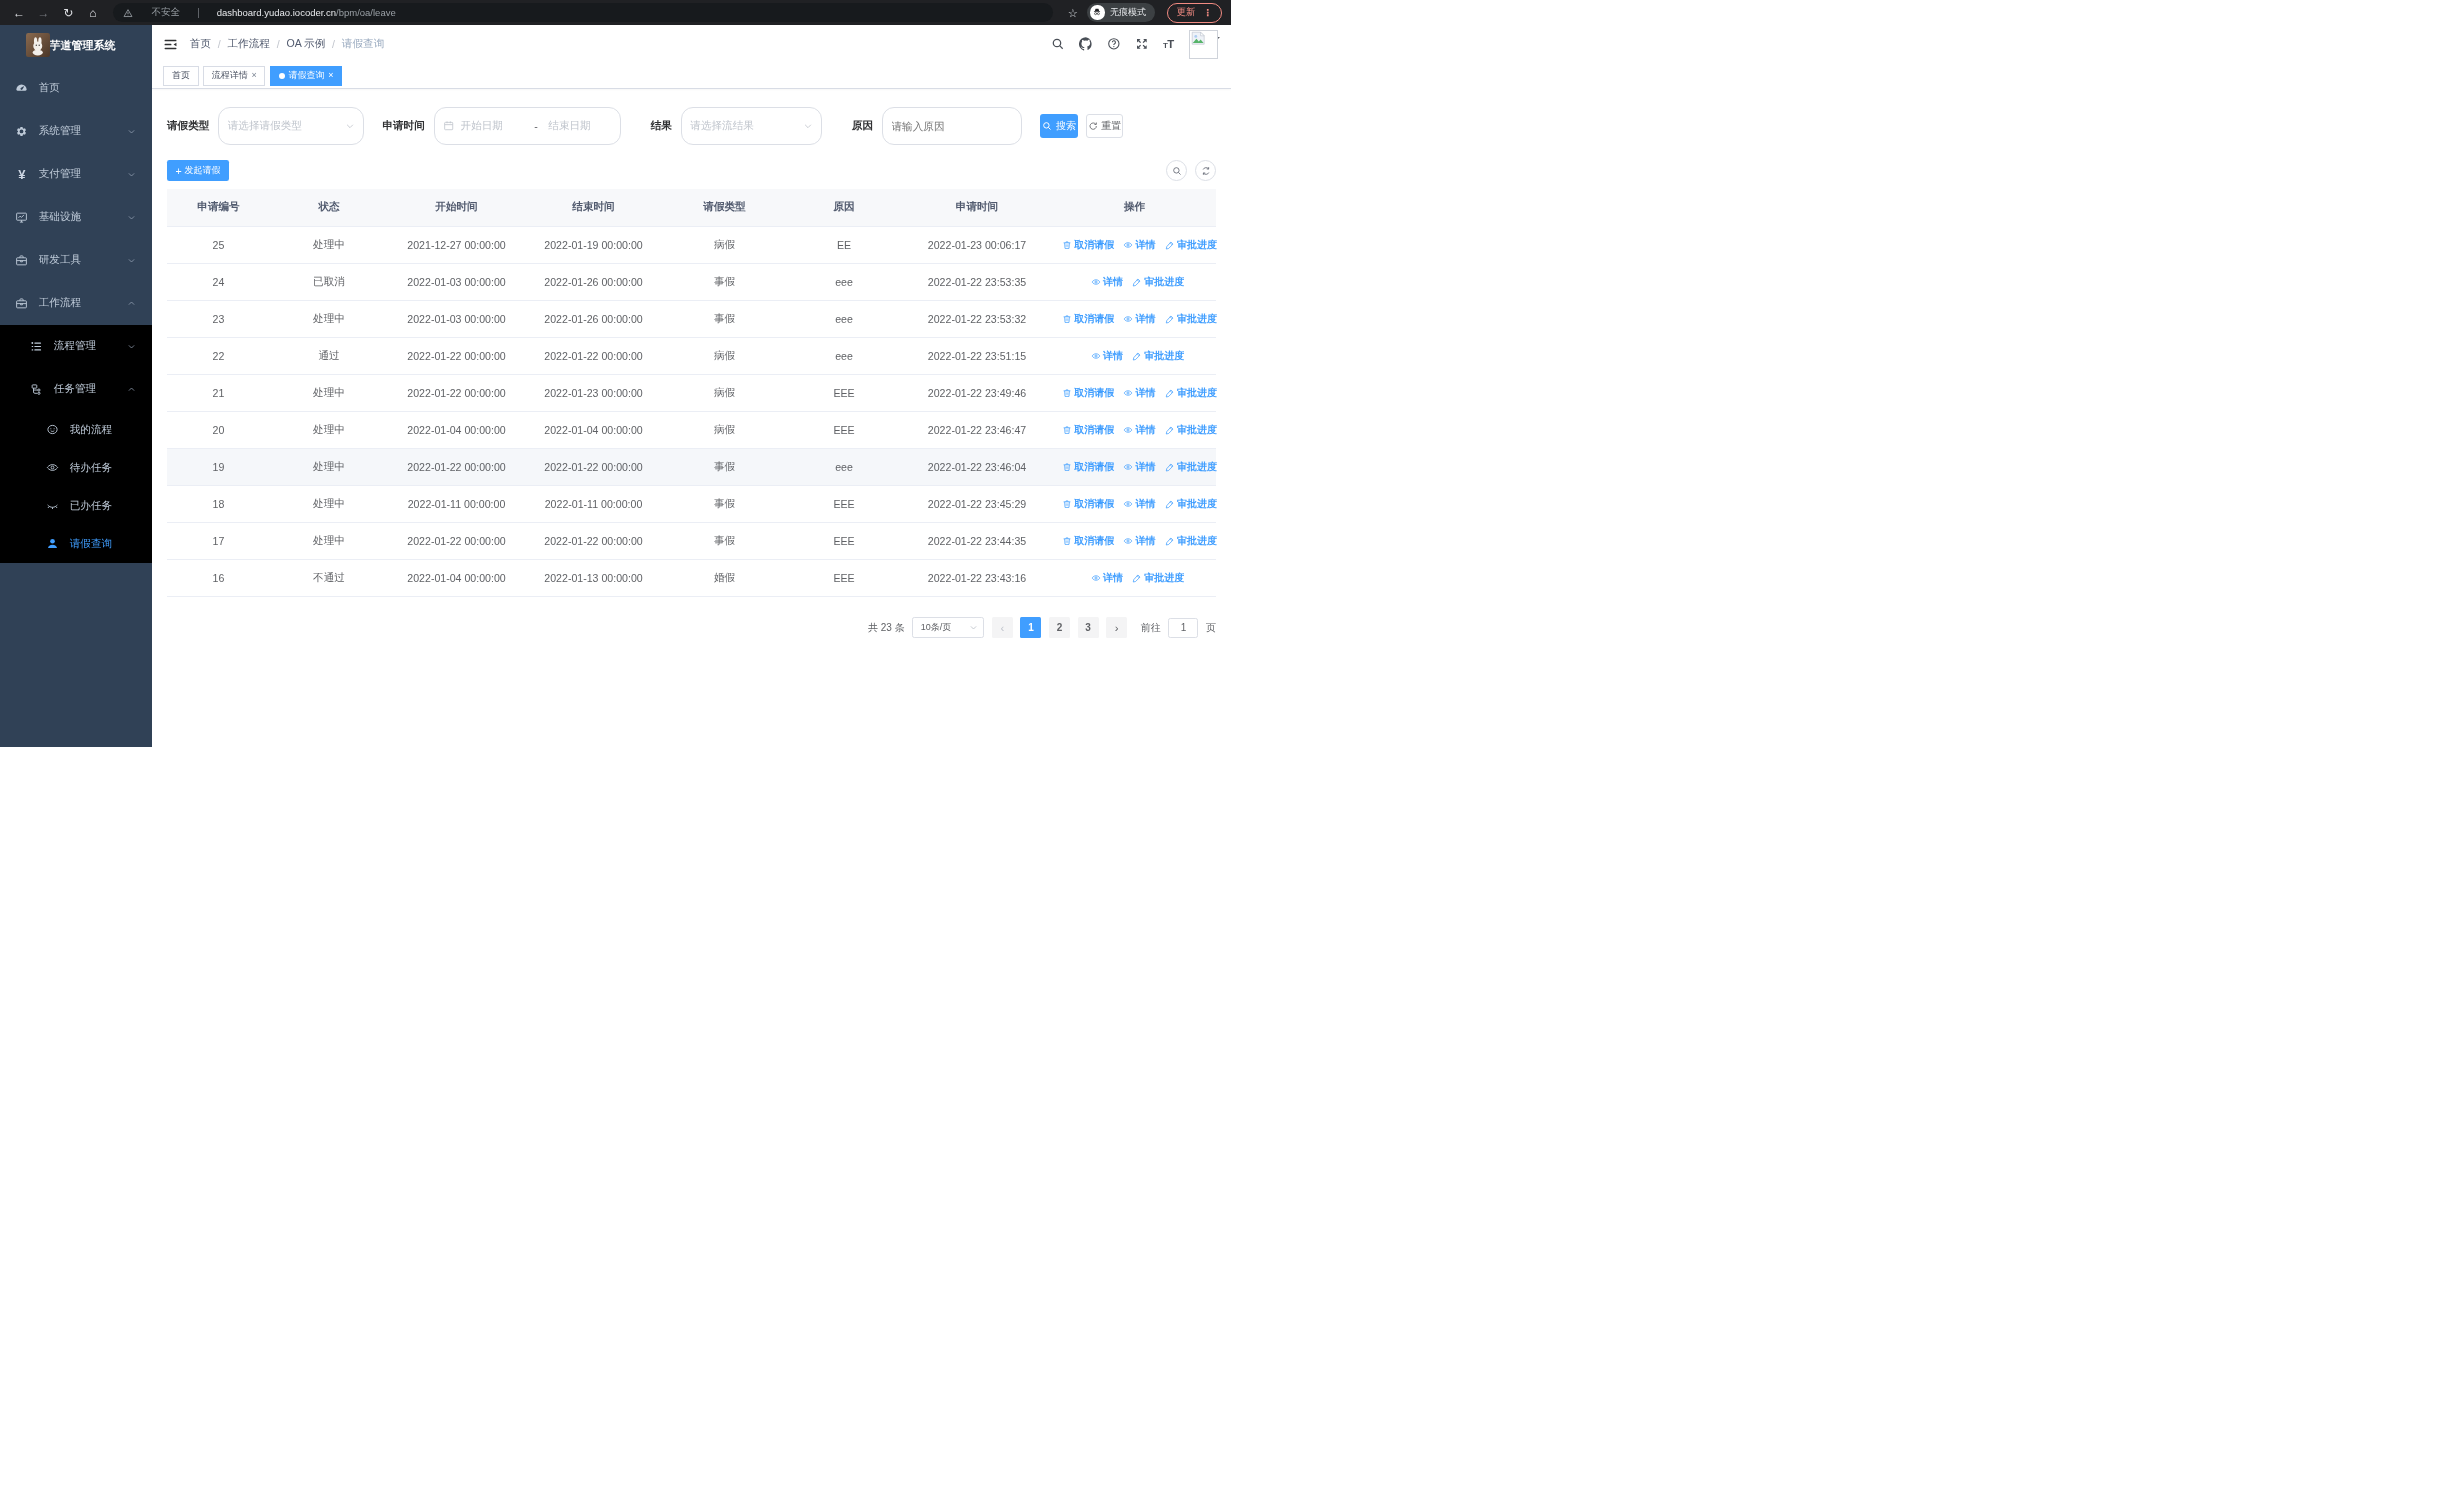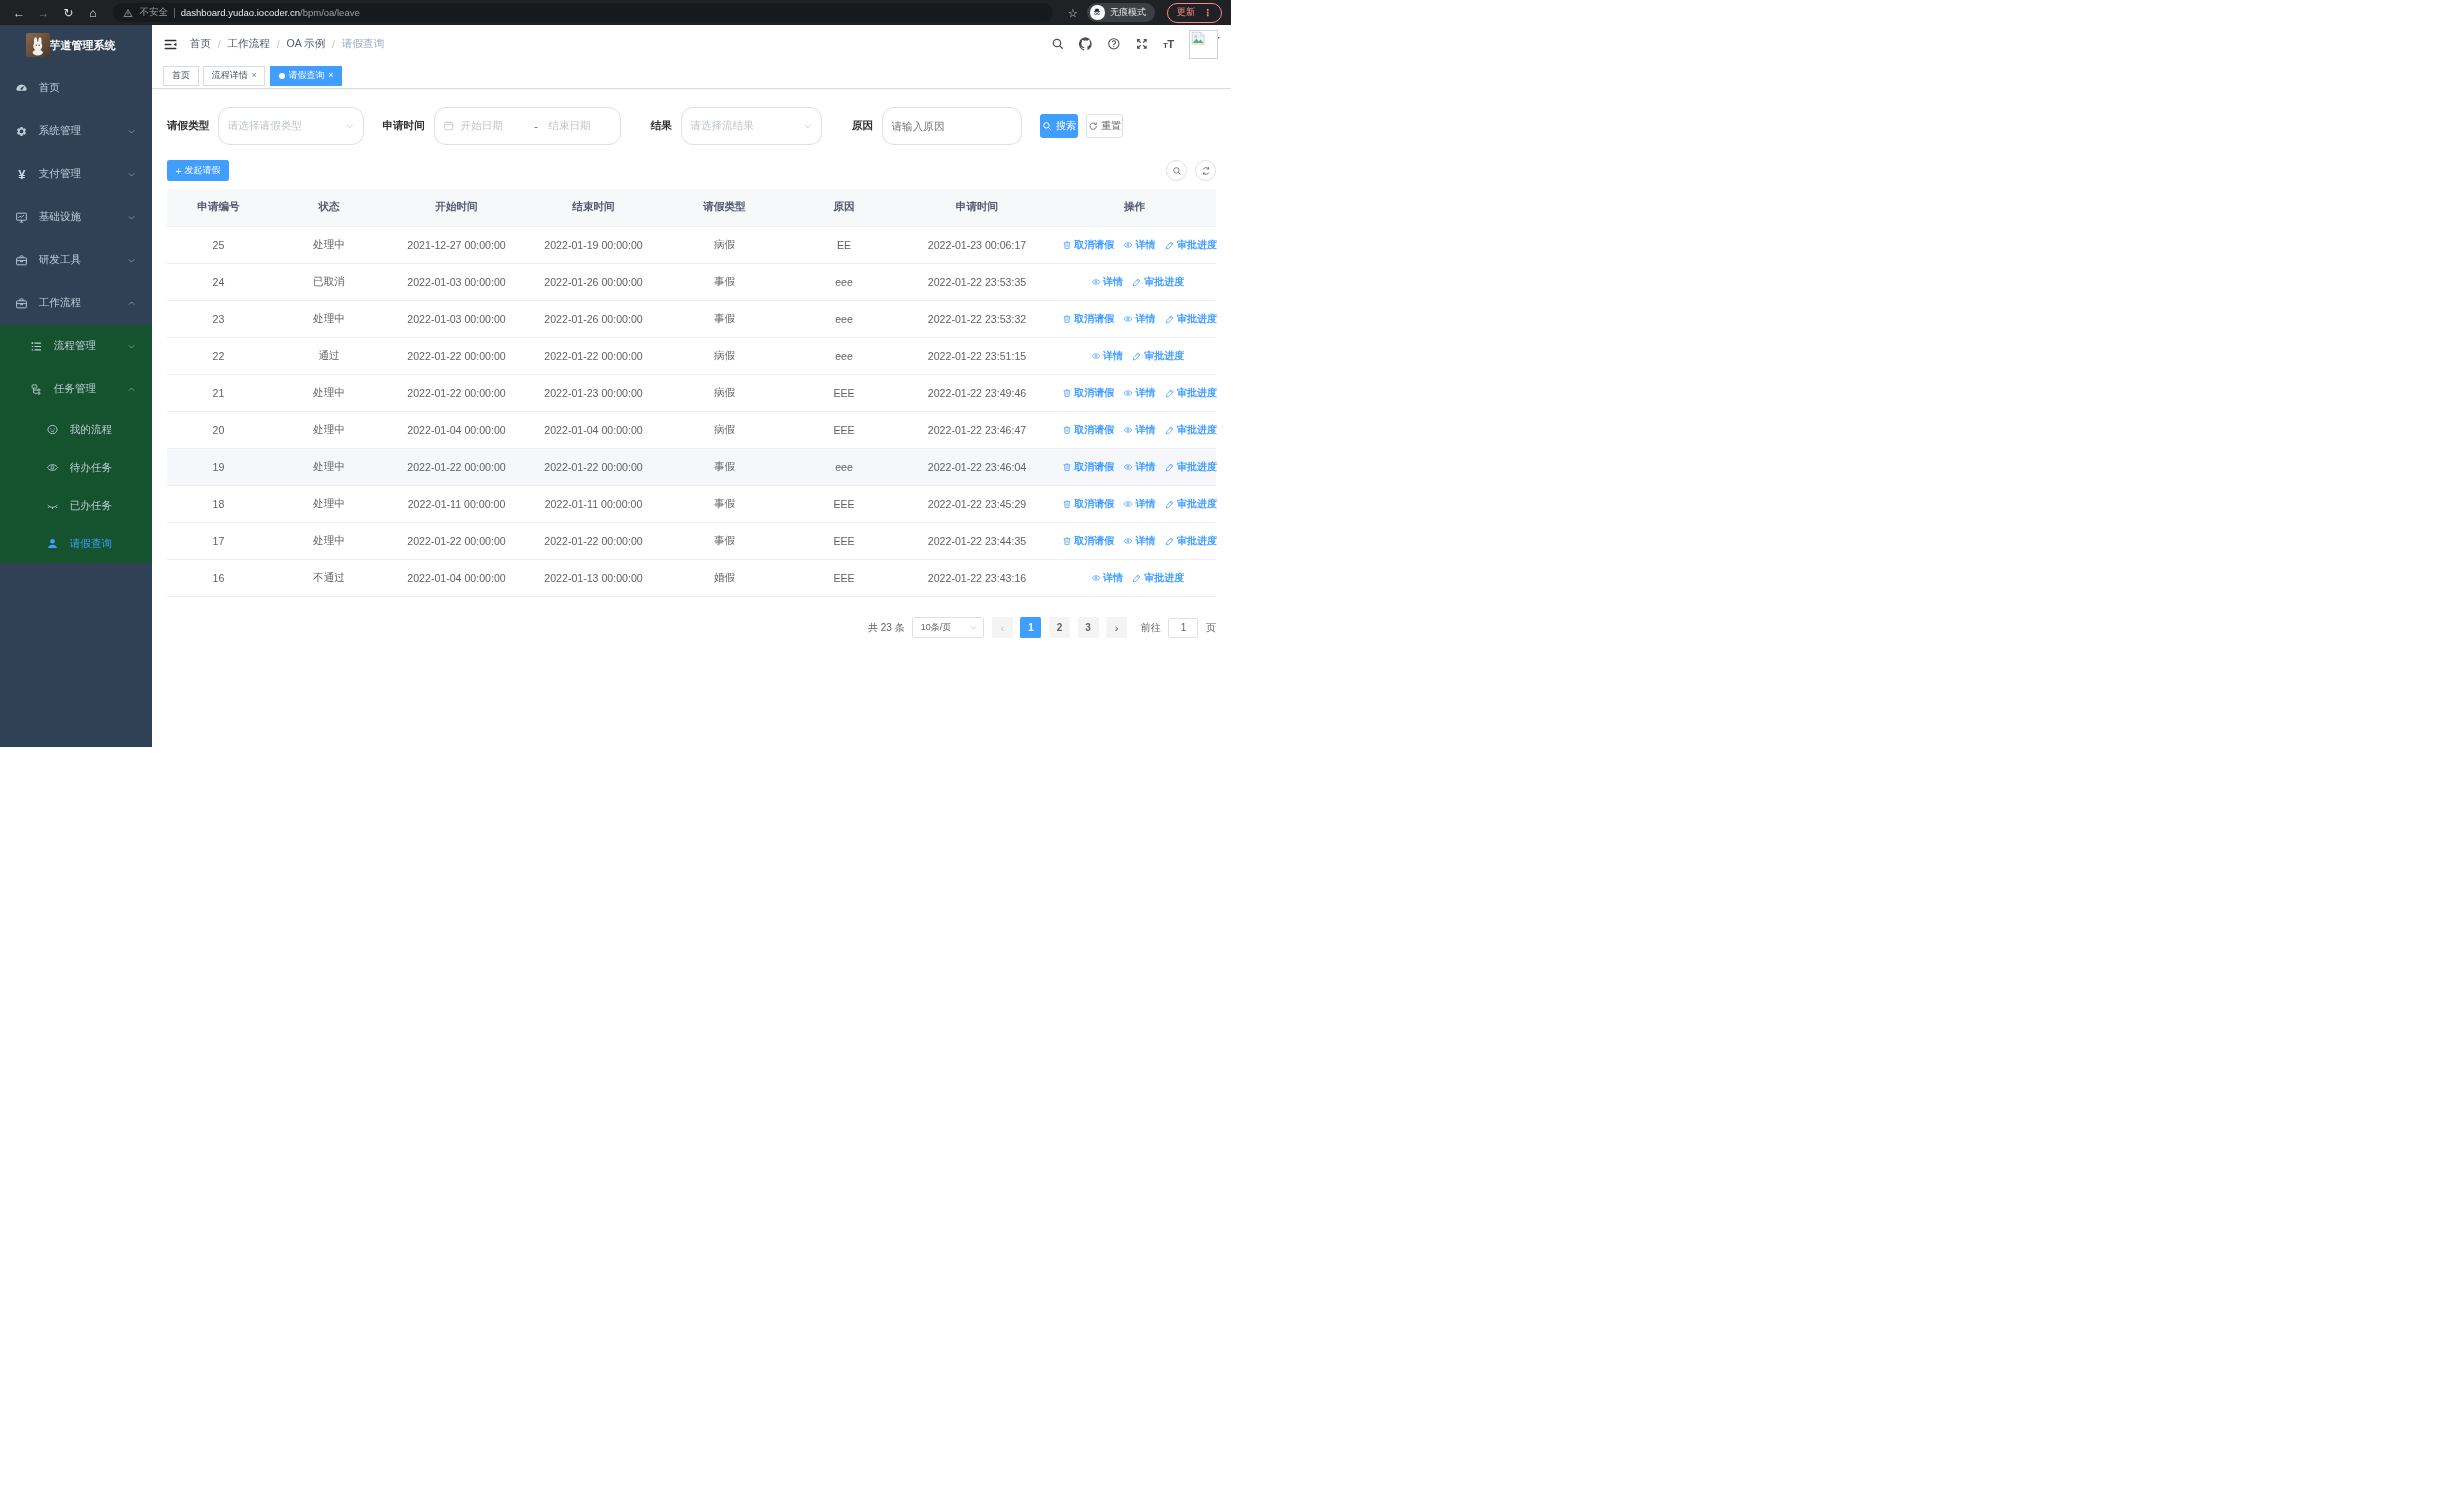--- a/index.html
+++ b/index.html
@@ -5,21 +5,21 @@
   * { margin:0; padding:0; box-sizing:border-box; }
   html,body { width:1231px; height:747px; overflow:hidden;
     font-family:"Liberation Sans","DejaVu Sans",sans-serif; background:#fff; }
 
   
   .chrome { height:25px; background:#202124; display:flex; align-items:center; padding:0 9px; gap:4.6px; }
   .chrome .navbtn { width:20px; height:20px; display:flex; align-items:center; justify-content:center;
     color:#dfe1e5; font-size:12px; border-radius:50%; }
   .chrome .navbtn.dim { color:#74787d; }
   .omnibox { flex:1; height:19px; margin:0 6px; background:#171a1d; border-radius:10px;
-    display:flex; align-items:center; padding:0 10px; font-size:9.5px; color:#9aa0a6; gap:6px; min-width:0; }
+    display:flex; align-items:center; padding:0 10px; font-size:9.5px; color:#9aa0a6; gap:18px; min-width:0; }
   .omnibox .warn-icon svg { width:10px; height:10px; display:block; }
   .omnibox .sep { width:0.8px; height:10px; background:#5f6368; }
   .omnibox .host { color:#e8eaed; }
   .chrome .star { color:#cdd1d6; font-size:11.4px; margin:0 4.6px; }
   .incog { height:19px; background:#3c4043; border-radius:10px; display:flex; align-items:center;
     gap:5.3px; padding:0 9px 0 3px; color:#e8eaed; font-size:9px; }
   .incog .badge { width:14.4px; height:14.4px; background:#fff; border-radius:50%; display:flex; align-items:center; justify-content:center; }
   .incog .badge svg { width:10px; height:10px; color:#202124; }
   .updatepill { height:20px; border:1.1px solid #f28b82; border-radius:10.6px; color:#f28b82;
     display:flex; align-items:center; gap:7.6px; padding:0 8.4px; font-size:9.5px; margin-left:7.6px; }
@@ -37,21 +37,21 @@
   .menu { margin-top:1.5px; }
   .mi { display:flex; align-items:center; position:relative; font-size:10.6px; cursor:pointer; }
   .mi .ic { width:13.7px; height:13.7px; margin-right:10px; flex:none; display:flex; align-items:center; justify-content:center; }
   .mi .ic svg { width:13px; height:13px; display:block; }
   .mi .ic.txtic { font-size:12px; font-weight:700; color:#cdd6e3; }
   .mi .chev { position:absolute; right:16px; width:9px; height:9px; color:#97a3b5; }
   .mi .chev svg { width:9px; height:9px; display:block; }
   .mi.l1 { height:43px; padding-left:15px; }
   .mi.l2 { height:43px; padding-left:30px; }
   .mi.l3 { height:38px; padding-left:46px; }
-  .mi.insub { background:#14532d; }
+  .mi.insub { background:#000000; }
   .mi.active { color:#409eff; }
   .mi.active .ic { color:#409eff; }
 
   
   .main { flex:1; display:flex; flex-direction:column; min-width:0; background:#fff; }
 
   .navbar { height:38px; display:flex; align-items:center; padding:0 11.4px; }
   .fold { width:15px; height:15px; color:#303133; margin-right:11.4px; }
   .fold svg { width:15px; height:15px; display:block; }
   .crumbs { display:flex; align-items:center; font-size:10.6px; }

